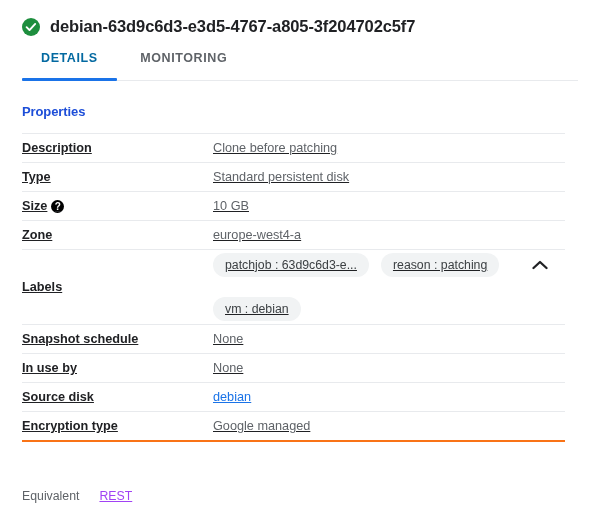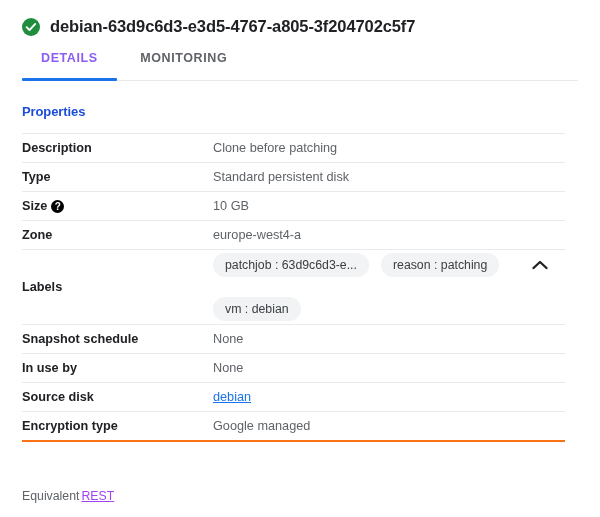--- a/index.html
+++ b/index.html
@@ -68,21 +68,21 @@
     letter-spacing: 0.6px;
     color: #5f6368;
     padding: 5px 19px 0 19px;
     height: 30px;
     box-sizing: border-box;
     cursor: pointer;
     position: relative;
     text-align: center;
   }
   .tab:first-child { padding-left: 0; padding-right: 0; width: 113px; }
-  .tab.active { color: #8b5cf6; }
+  .tab.active { color: #0369a1; }
   .tab.active::after {
     content: "";
     position: absolute;
     left: 0;
     right: 0;
     bottom: -5px;
     height: 3px;
     background: #1a73e8;
     border-radius: 1px;
   }
@@ -94,20 +94,21 @@
     color: #1d4ed8;
     padding: 23px 0 0 22px;
     letter-spacing: -0.1px;
   }
 
   .prop-table {
     margin: 14px 35px 16px 22px;
     border-collapse: collapse;
     width: 543px;
     table-layout: fixed;
+    text-decoration: underline;
   }
   .prop-table tr {
     border-top: 1px solid #e8eaed;
   }
   .prop-table tr:last-child {
     border-bottom: 2px solid #f97316;
   }
   .prop-table td {
     padding: 0;
     vertical-align: middle;
@@ -191,21 +192,21 @@
   
   .footer {
     margin-top: 47px;
     padding-left: 22px;
     font-size: 12.3px;
     color: #5f6368;
   }
   .footer a {
     color: #a142f4;
     text-decoration: underline;
-    margin-left: 2px;
+    margin-left: 20px;
   }
 </style>
 </head>
 <body>
 
 <div class="page-header">
   <span class="status-icon">
     <svg width="12" height="12" viewBox="0 0 12 12" aria-hidden="true">
       <path d="M1.6 6.2 L4.5 9.1 L10.2 2.9" fill="none" stroke="#ffffff" stroke-width="1.9" stroke-linecap="round" stroke-linejoin="round"></path>
     </svg>

